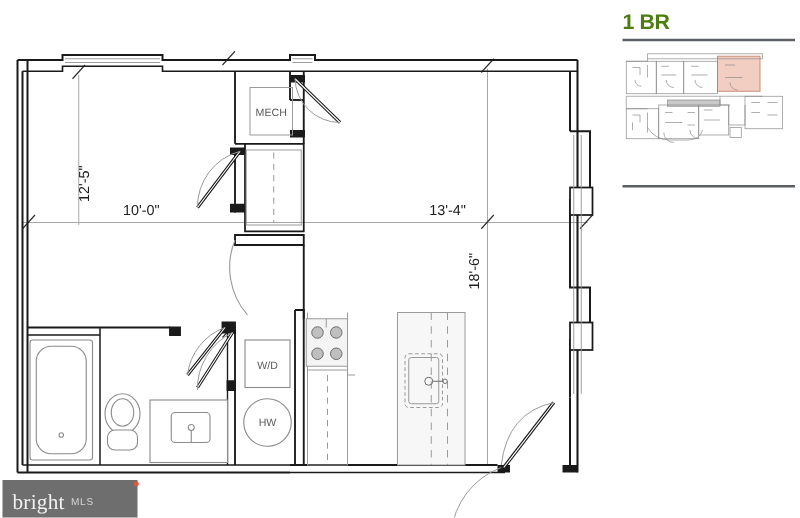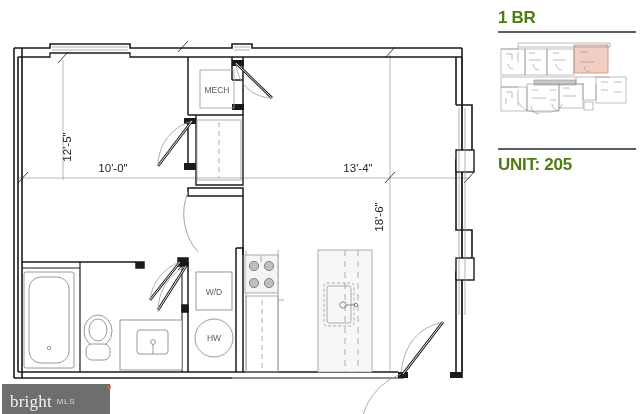--- a/index.html
+++ b/index.html
@@ -282,20 +282,19 @@
       <path d="M33,66 A8,8 0 0 0 41,74"></path>
       <path d="M54,64 A7,7 0 0 0 61,71"></path>
       <path d="M20,62 Q26,72 38,72 L52,72 Q62,72 64,64"></path>
       <rect x="86" y="62" width="9" height="8"></rect>
       <path d="M78,37 L78,44 M78,44 L86,44"></path>
     </g>
   </svg>
 
   <div id="panel-rule-2"></div>
 
-  <div id="unit-label" class="panel-title">UNIT: 205</div>
 </div>
 
 <div id="watermark">
   <span id="wm-bright">bright</span>
   <span id="wm-dot"></span>
   <span id="wm-mls">MLS</span>
 </div>
 
 </body></html>

